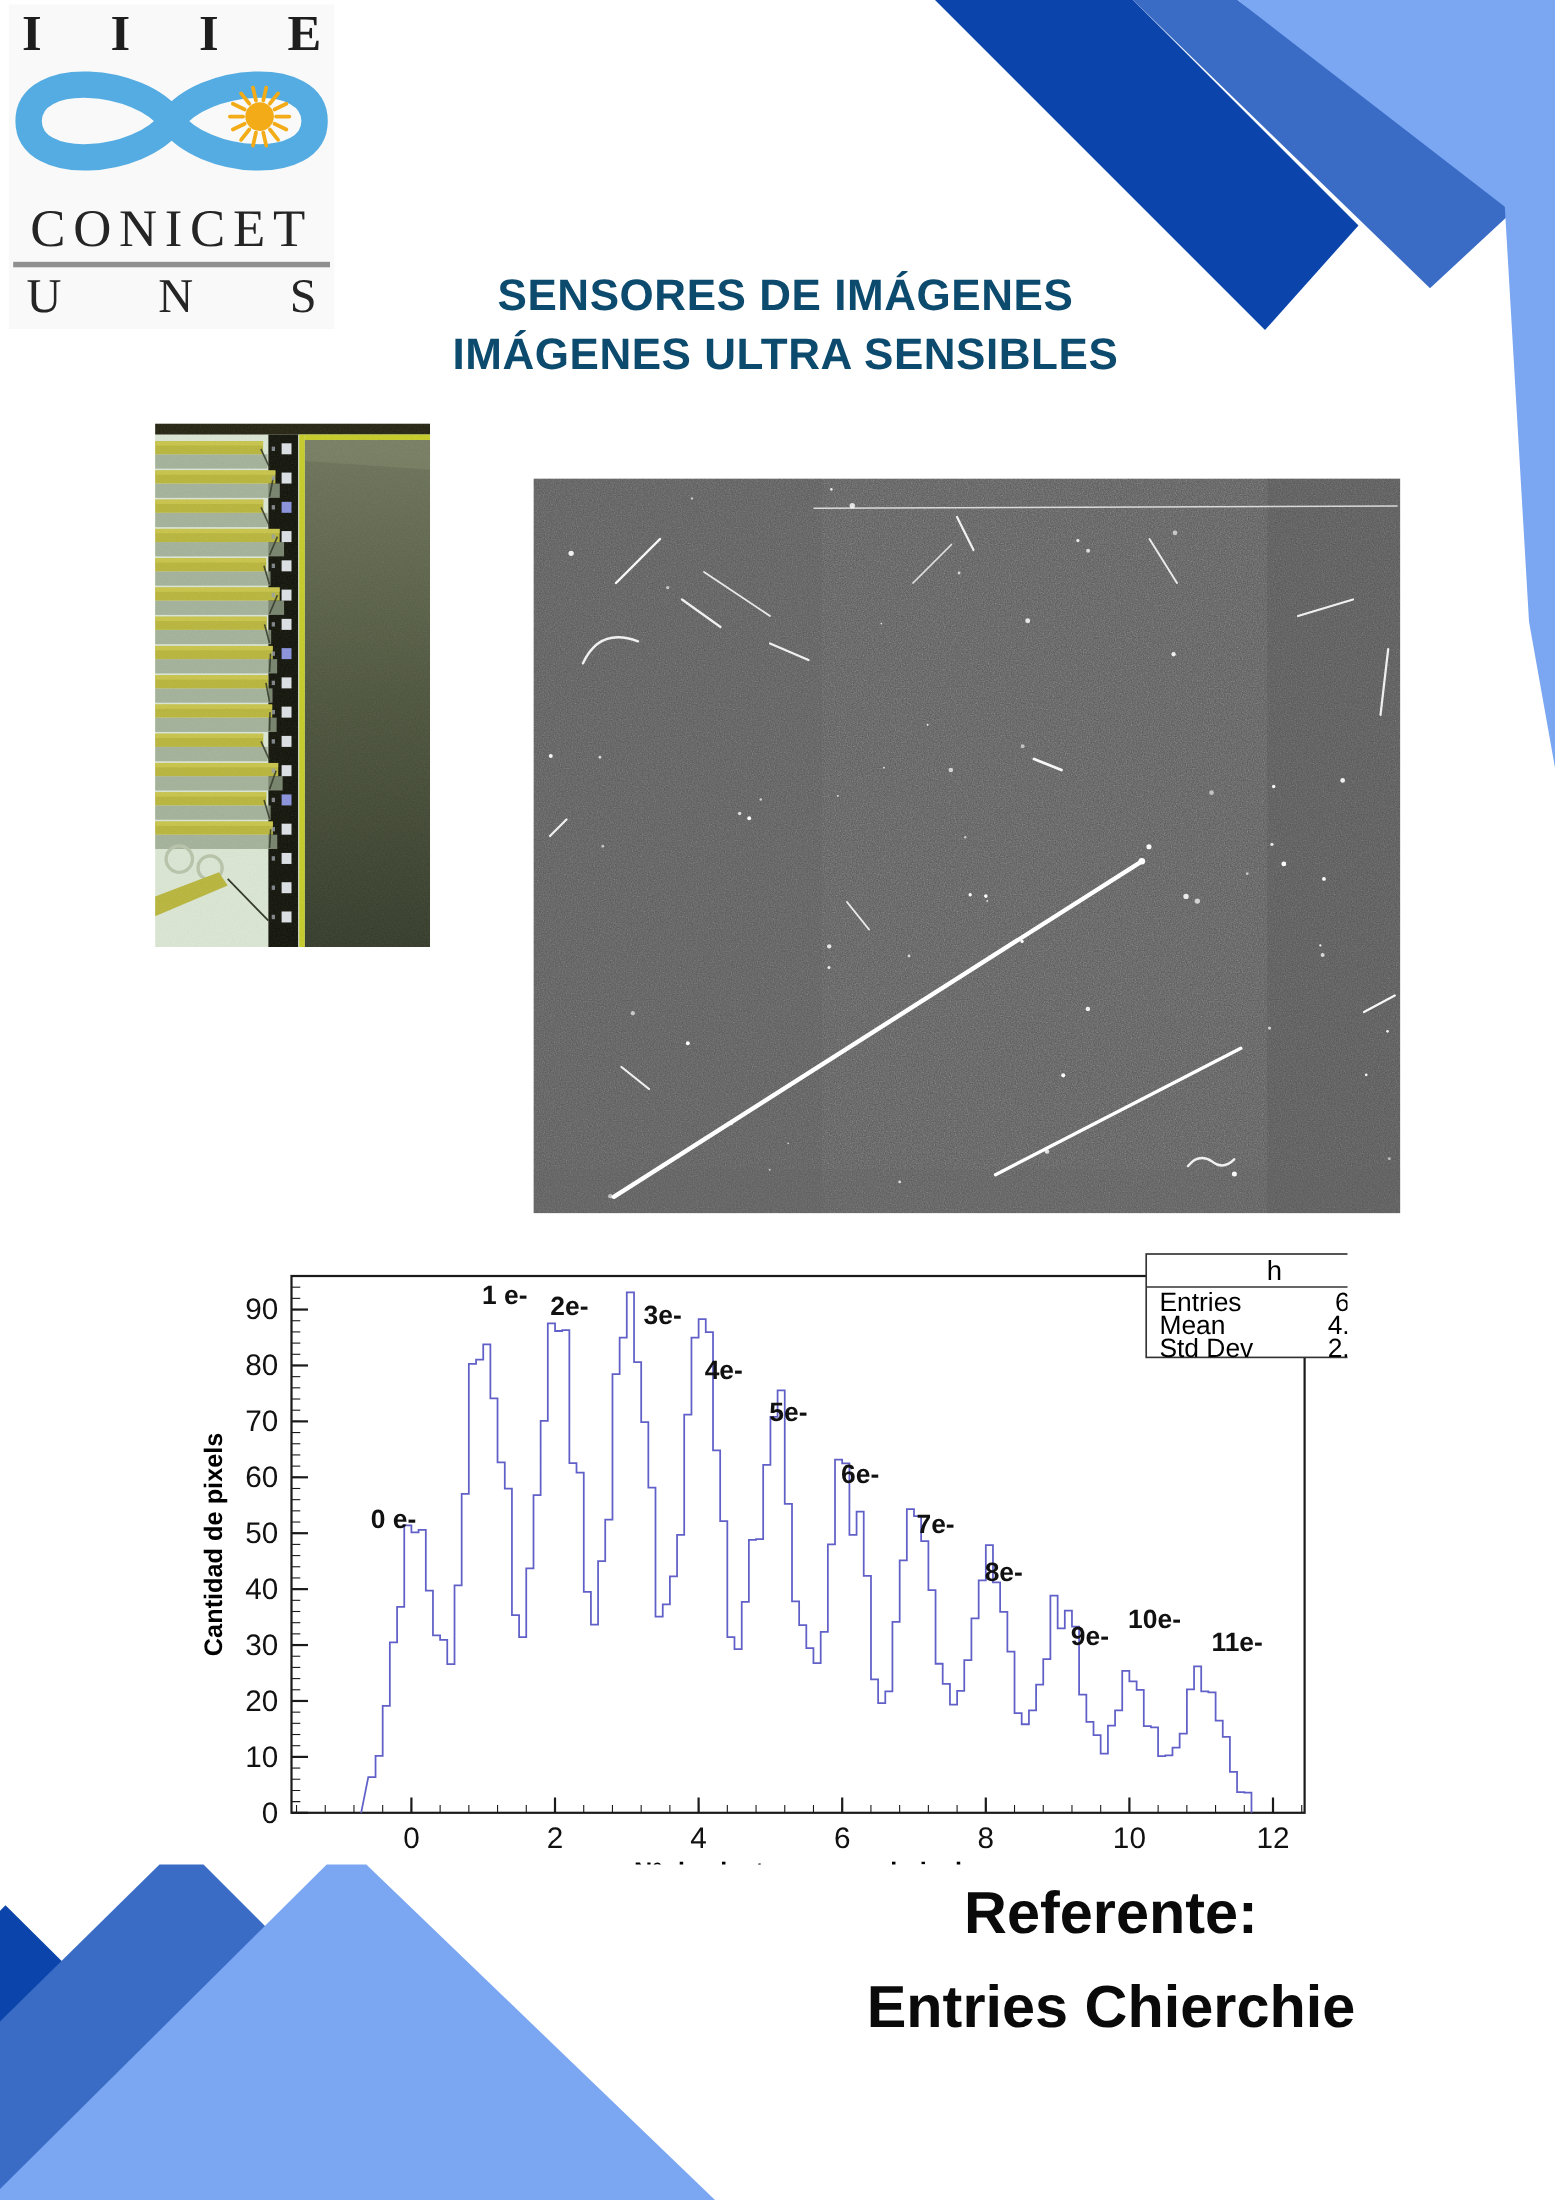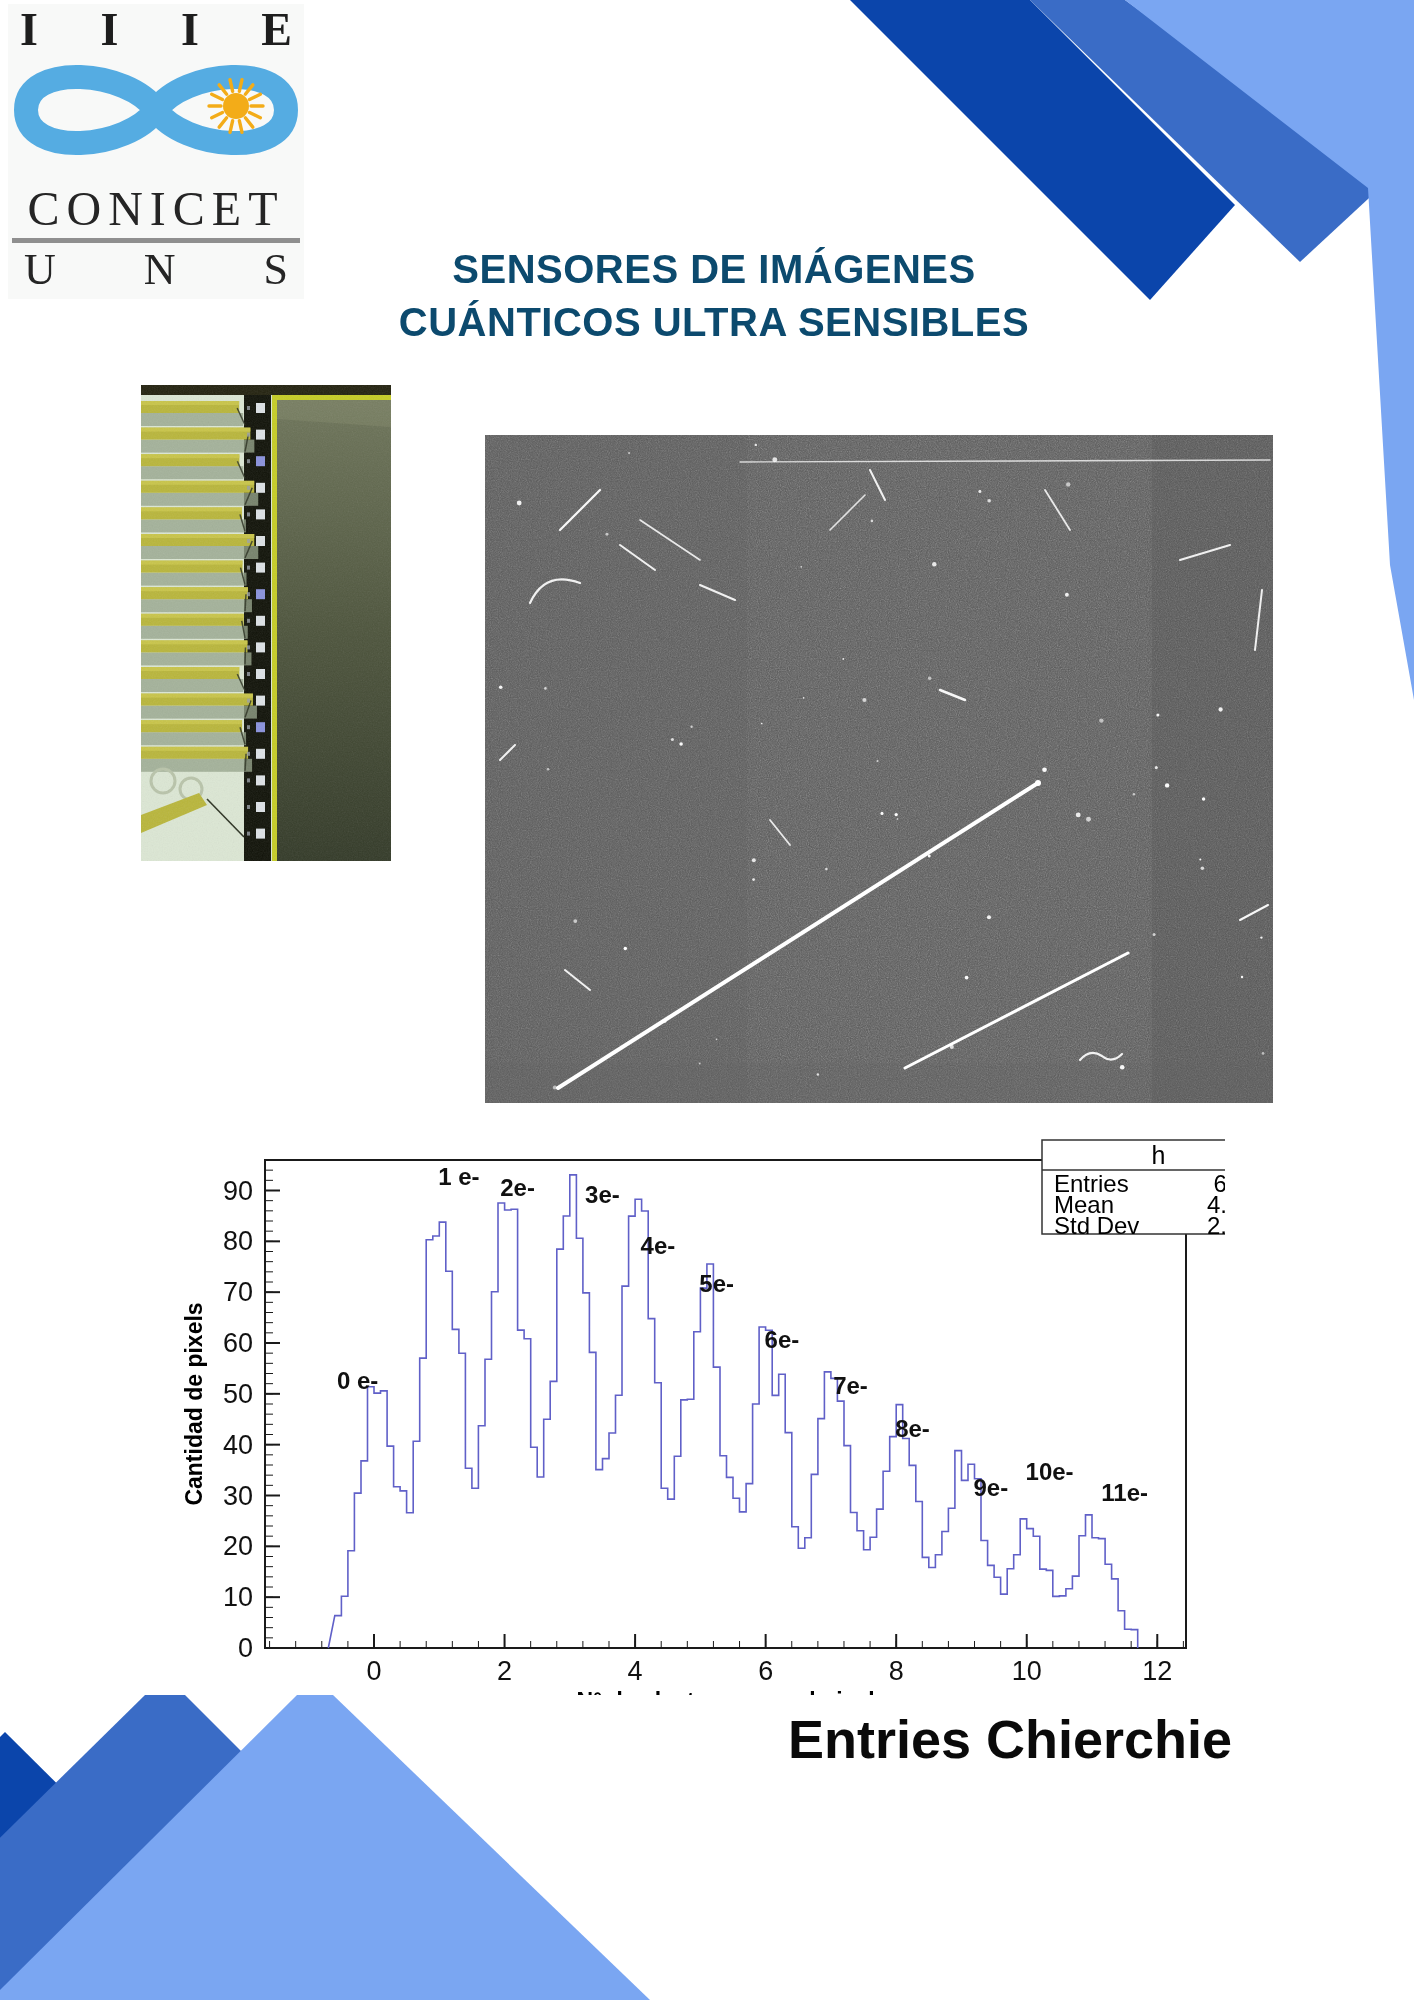--- a/index.html
+++ b/index.html
@@ -89,21 +89,21 @@
     <div class="logo-divider"></div>
     <div class="logo-uns">
       <span>U</span>
       <span>N</span>
       <span>S</span>
     </div>
   </div>
 
   <div class="abs main-title" id="main-title" style="color: #0c4a6e;">
     <div>SENSORES DE IMÁGENES</div>
-    <div>CUÁNTICOS ULTRA SENSIBLES</div>
+    <div>IMÁGENES ULTRA SENSIBLES</div>
   </div>
 
   <svg class="abs chip-photo" width="250" height="476" viewBox="0 0 250 476">
     <defs>
       <linearGradient id="sensorGrad" x1="0" y1="0" x2="0" y2="1">
         <stop offset="0" stop-color="#6e755a"></stop>
         <stop offset="0.5" stop-color="#4d543c"></stop>
         <stop offset="1" stop-color="#333a28"></stop>
       </linearGradient>
       <filter id="chipGrain" x="0" y="0" width="100%" height="100%">
@@ -458,16 +458,17 @@
           <text x="1117" y="72" text-anchor="end" fill="#000" font-size="24" font-family="Liberation Sans, sans-serif">6496</text>
           <text x="904" y="93" fill="#000" font-size="24" font-family="Liberation Sans, sans-serif">Mean</text>
           <text x="1117" y="93" text-anchor="end" fill="#000" font-size="24" font-family="Liberation Sans, sans-serif">4.203</text>
           <text x="904" y="114" fill="#000" font-size="24" font-family="Liberation Sans, sans-serif">Std Dev</text>
           <text x="1117" y="114" text-anchor="end" fill="#000" font-size="24" font-family="Liberation Sans, sans-serif">2.916</text>
         </g>
       </svg>
   </div>
 
   <div class="abs contact">
+    <div>Referente:</div>
     <div>Entries Chierchie</div>
   </div>
 
 </div>
 
 </body></html>

